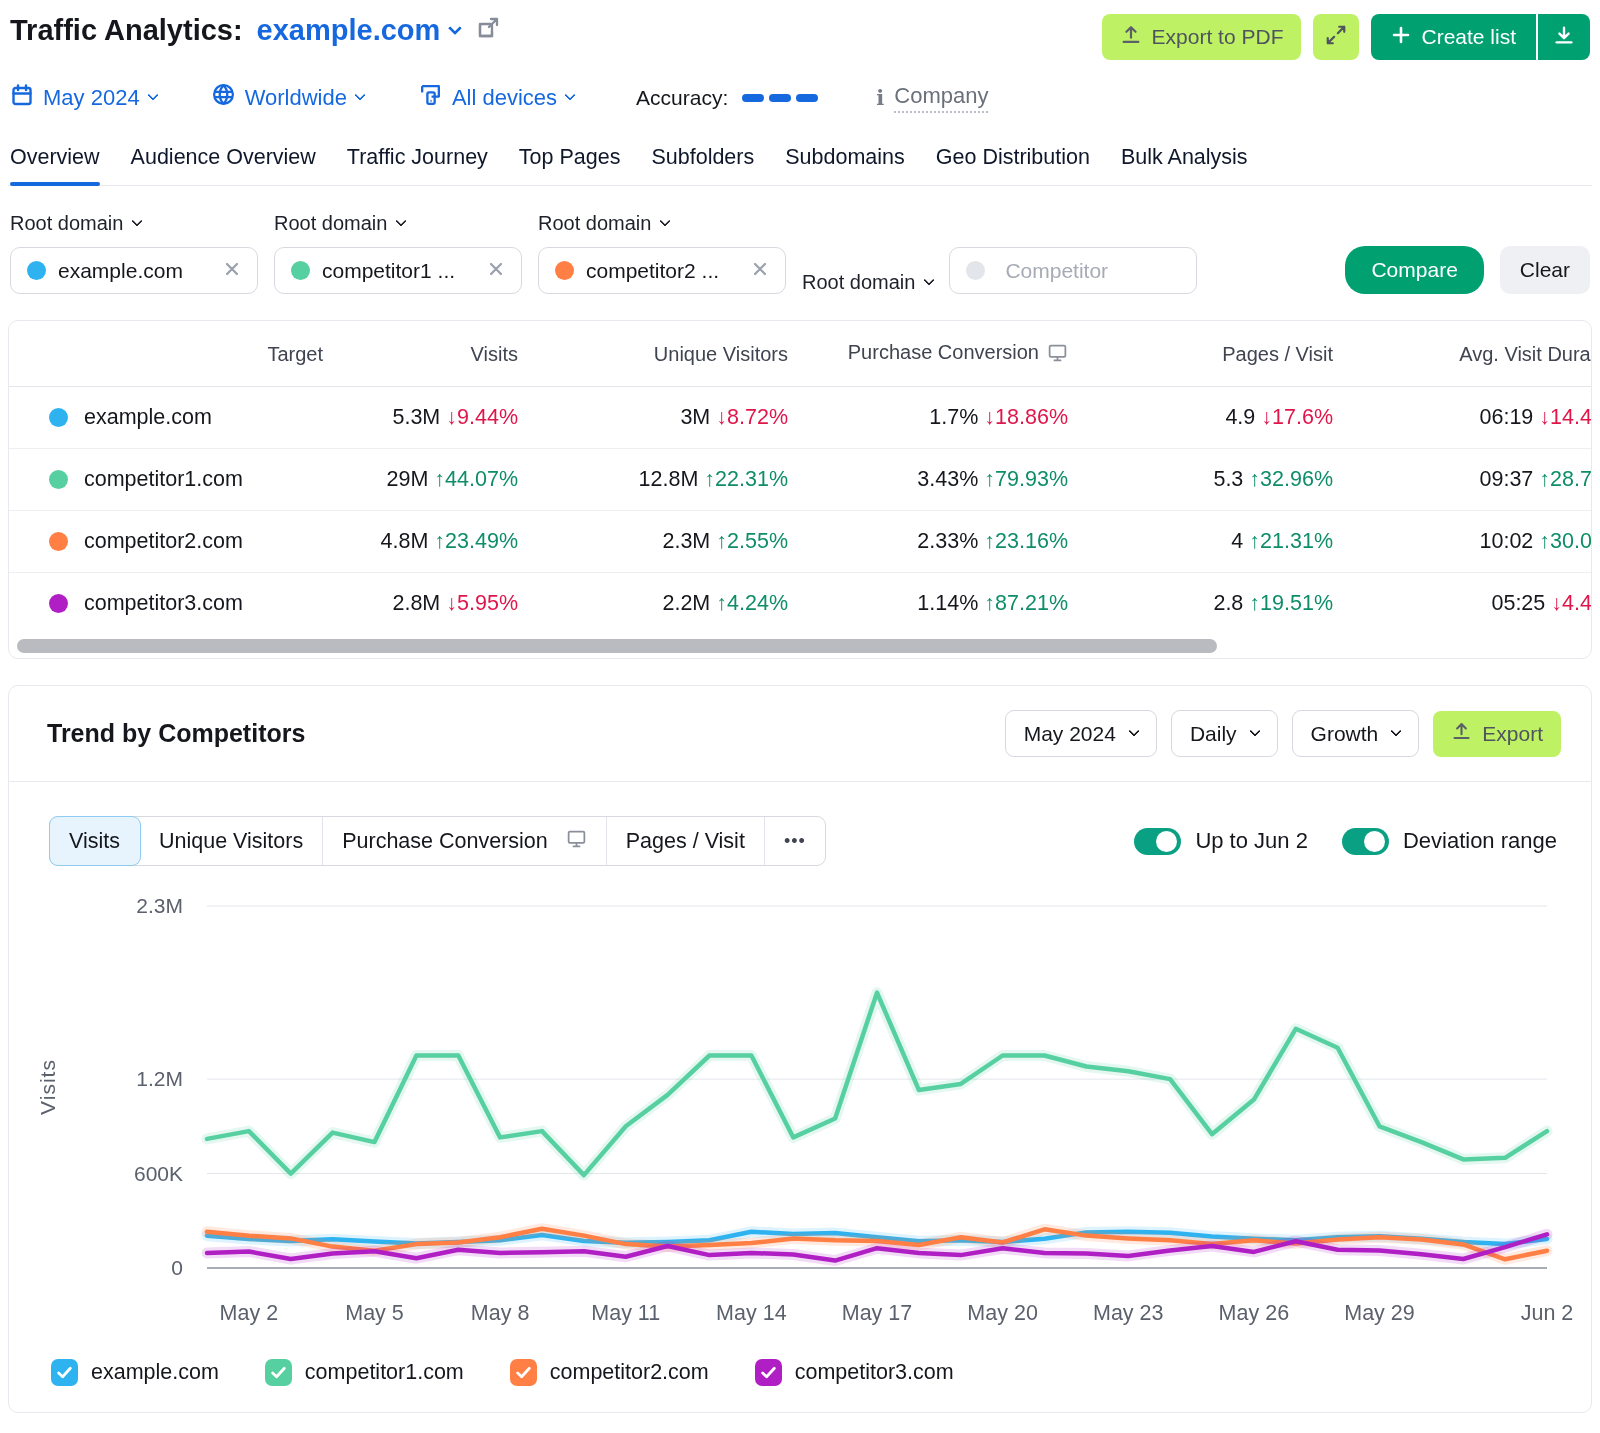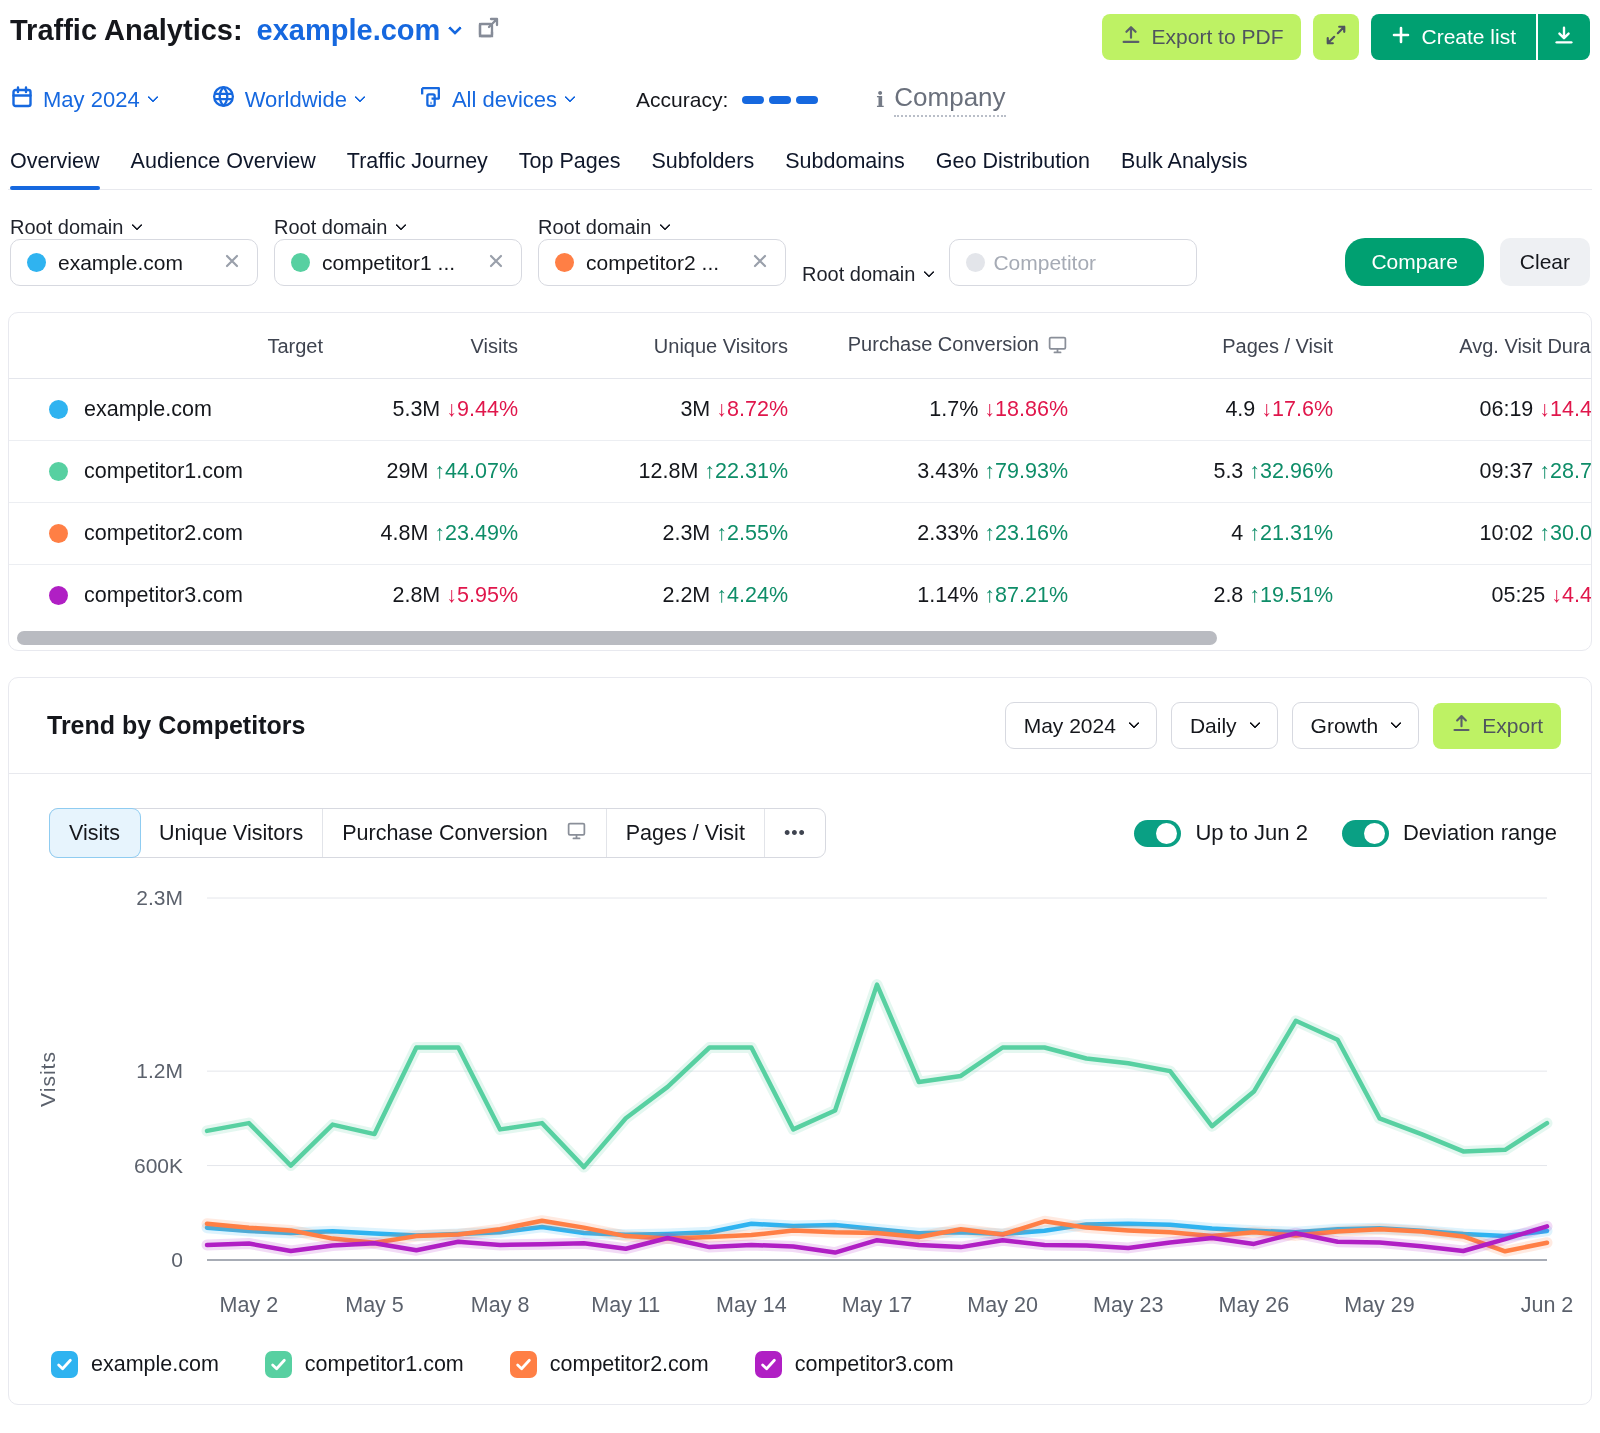--- a/index.html
+++ b/index.html
@@ -30,37 +30,37 @@
 
   
   .filterbar { display:flex; align-items:center; margin:22px 2px 0 2px; gap:0; }
   .f-item { display:flex; align-items:center; gap:9px; color:#1668df; font-size:22px; cursor:pointer; }
   .f-item + .f-item { margin-left:54px; }
   .accuracy { display:flex; align-items:center; gap:14px; margin-left:62px; color:#15171c; }
   .dashes { display:flex; gap:5px; }
   .dash { width:22px; height:8px; border-radius:4px; background:#1668df; }
   .company { display:flex; align-items:center; gap:10px; margin-left:58px; color:#6a707c; cursor:pointer; }
   .info-i { font-family:"DejaVu Serif",serif; font-weight:700; font-size:21px; color:#757b87; }
-  .company-lnk { border-bottom:2px dotted #b9bec8; padding-bottom:2px; font-size:26px; }
+  .company-lnk { border-bottom:2px dotted #b9bec8; padding-bottom:2px; font-size:22px; }
 
   
   .tabs { display:flex; gap:31px; margin-top:32px; border-bottom:1px solid #e8e9ee; padding:0 2px; }
   .tab { font-size:21.5px; color:#0f172a; padding:0 0 15px 0; cursor:pointer; position:relative; white-space:nowrap; }
   .tab.active { font-weight:400; }
   .tab.active::after { content:''; position:absolute; left:0; right:0; bottom:-1px; height:4px; border-radius:3px; background:#1668df; }
 
   
   .selectors { display:flex; align-items:flex-end; gap:16px; margin-top:26px; padding:0 2px; }
-  .sel-group { display:flex; flex-direction:column; gap:0; }
+  .sel-group { display:flex; flex-direction:column; gap:12px; }
   .sel-label { display:flex; align-items:center; gap:10px; font-size:20px; color:#1e212a; cursor:pointer; }
   .chip { display:flex; align-items:center; gap:12px; height:47px; padding:0 16px; background:#fff; border:1px solid #d7d9e0; border-radius:10px; cursor:pointer; width:248px; }
   .dot { width:19px; height:19px; border-radius:50%; flex:none; }
   .chip-label { flex:1; font-size:21px; color:#15171c; white-space:nowrap; overflow:hidden; }
   .x-ic { color:#9aa0ab; flex:none; cursor:pointer; }
-  .comp-input { display:flex; align-items:center; gap:8px; height:47px; padding:0 16px; border:1px solid #d7d9e0; border-radius:10px; width:248px; background:#fff; }
+  .comp-input { display:flex; align-items:center; gap:20px; height:47px; padding:0 16px; border:1px solid #d7d9e0; border-radius:10px; width:248px; background:#fff; }
   .comp-input .dot { background:#e3e5ea; }
   .comp-input input { border:none; outline:none; width:100%; font-size:21px; font-family:inherit; color:#15171c; }
   .comp-input input::placeholder { color:#a6abb5; }
   .spacer { flex:1; }
   .btn.compare { background:#00a071; color:#fff; padding:0 26px; height:48px; border-radius:20px; font-weight:400; }
   .btn.clear { background:#eef0f3; color:#15171c; padding:0 20px; height:48px; border-radius:10px; }
 
   
   .card { border:1px solid #e8e9ef; border-radius:10px; margin-top:26px; background:#fff; }
 

